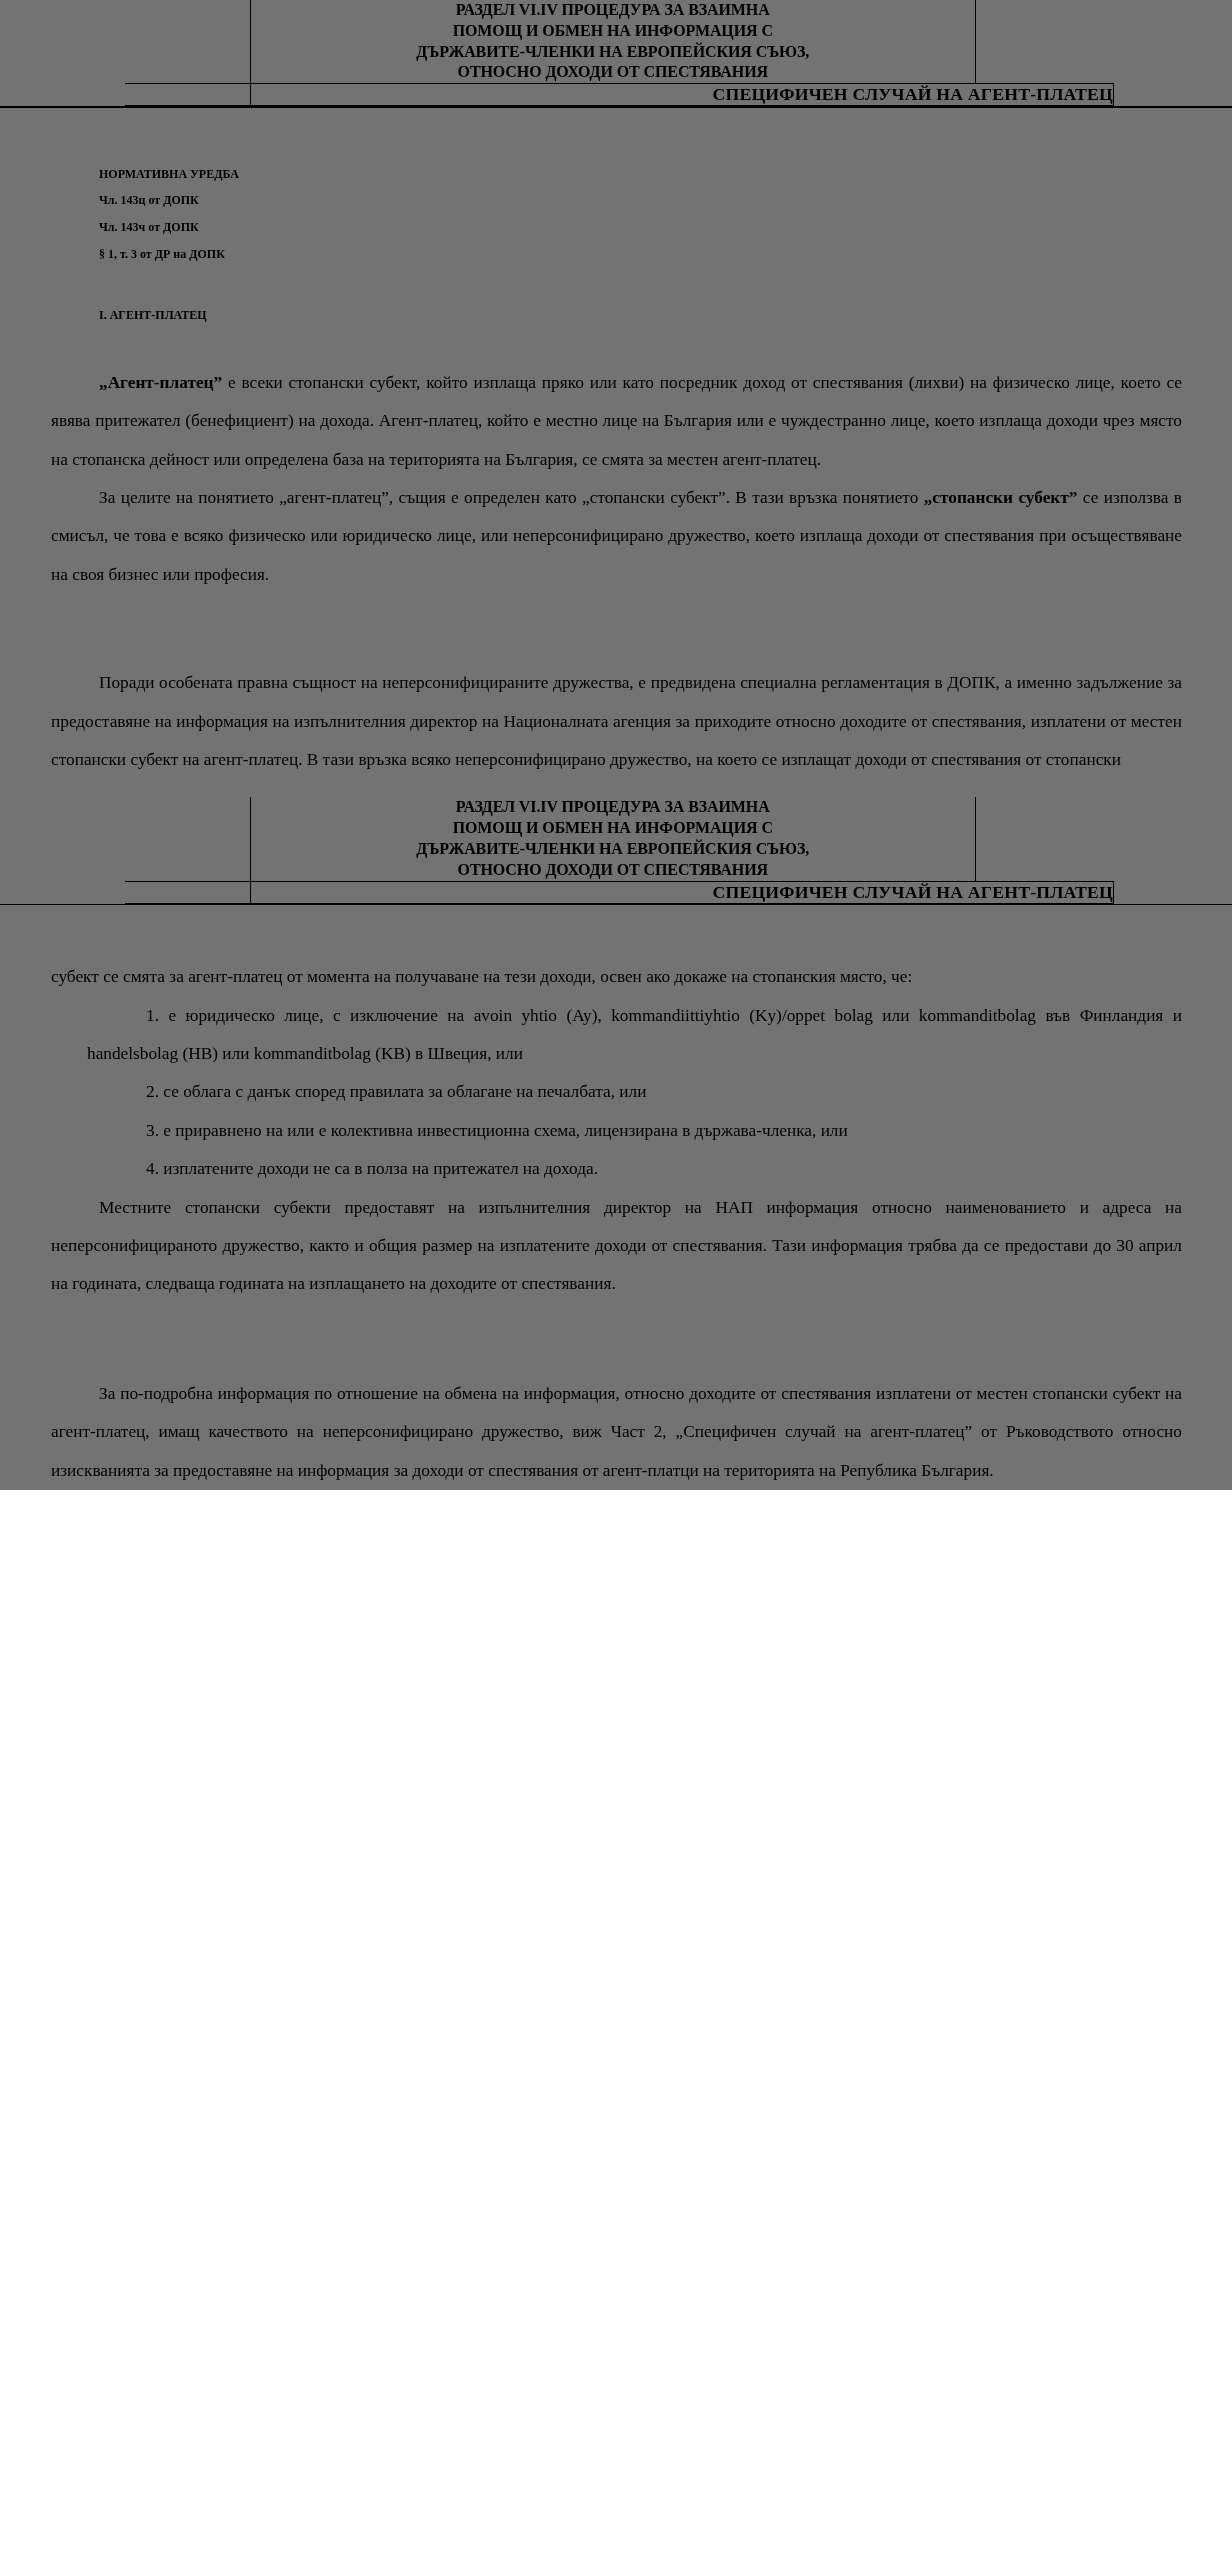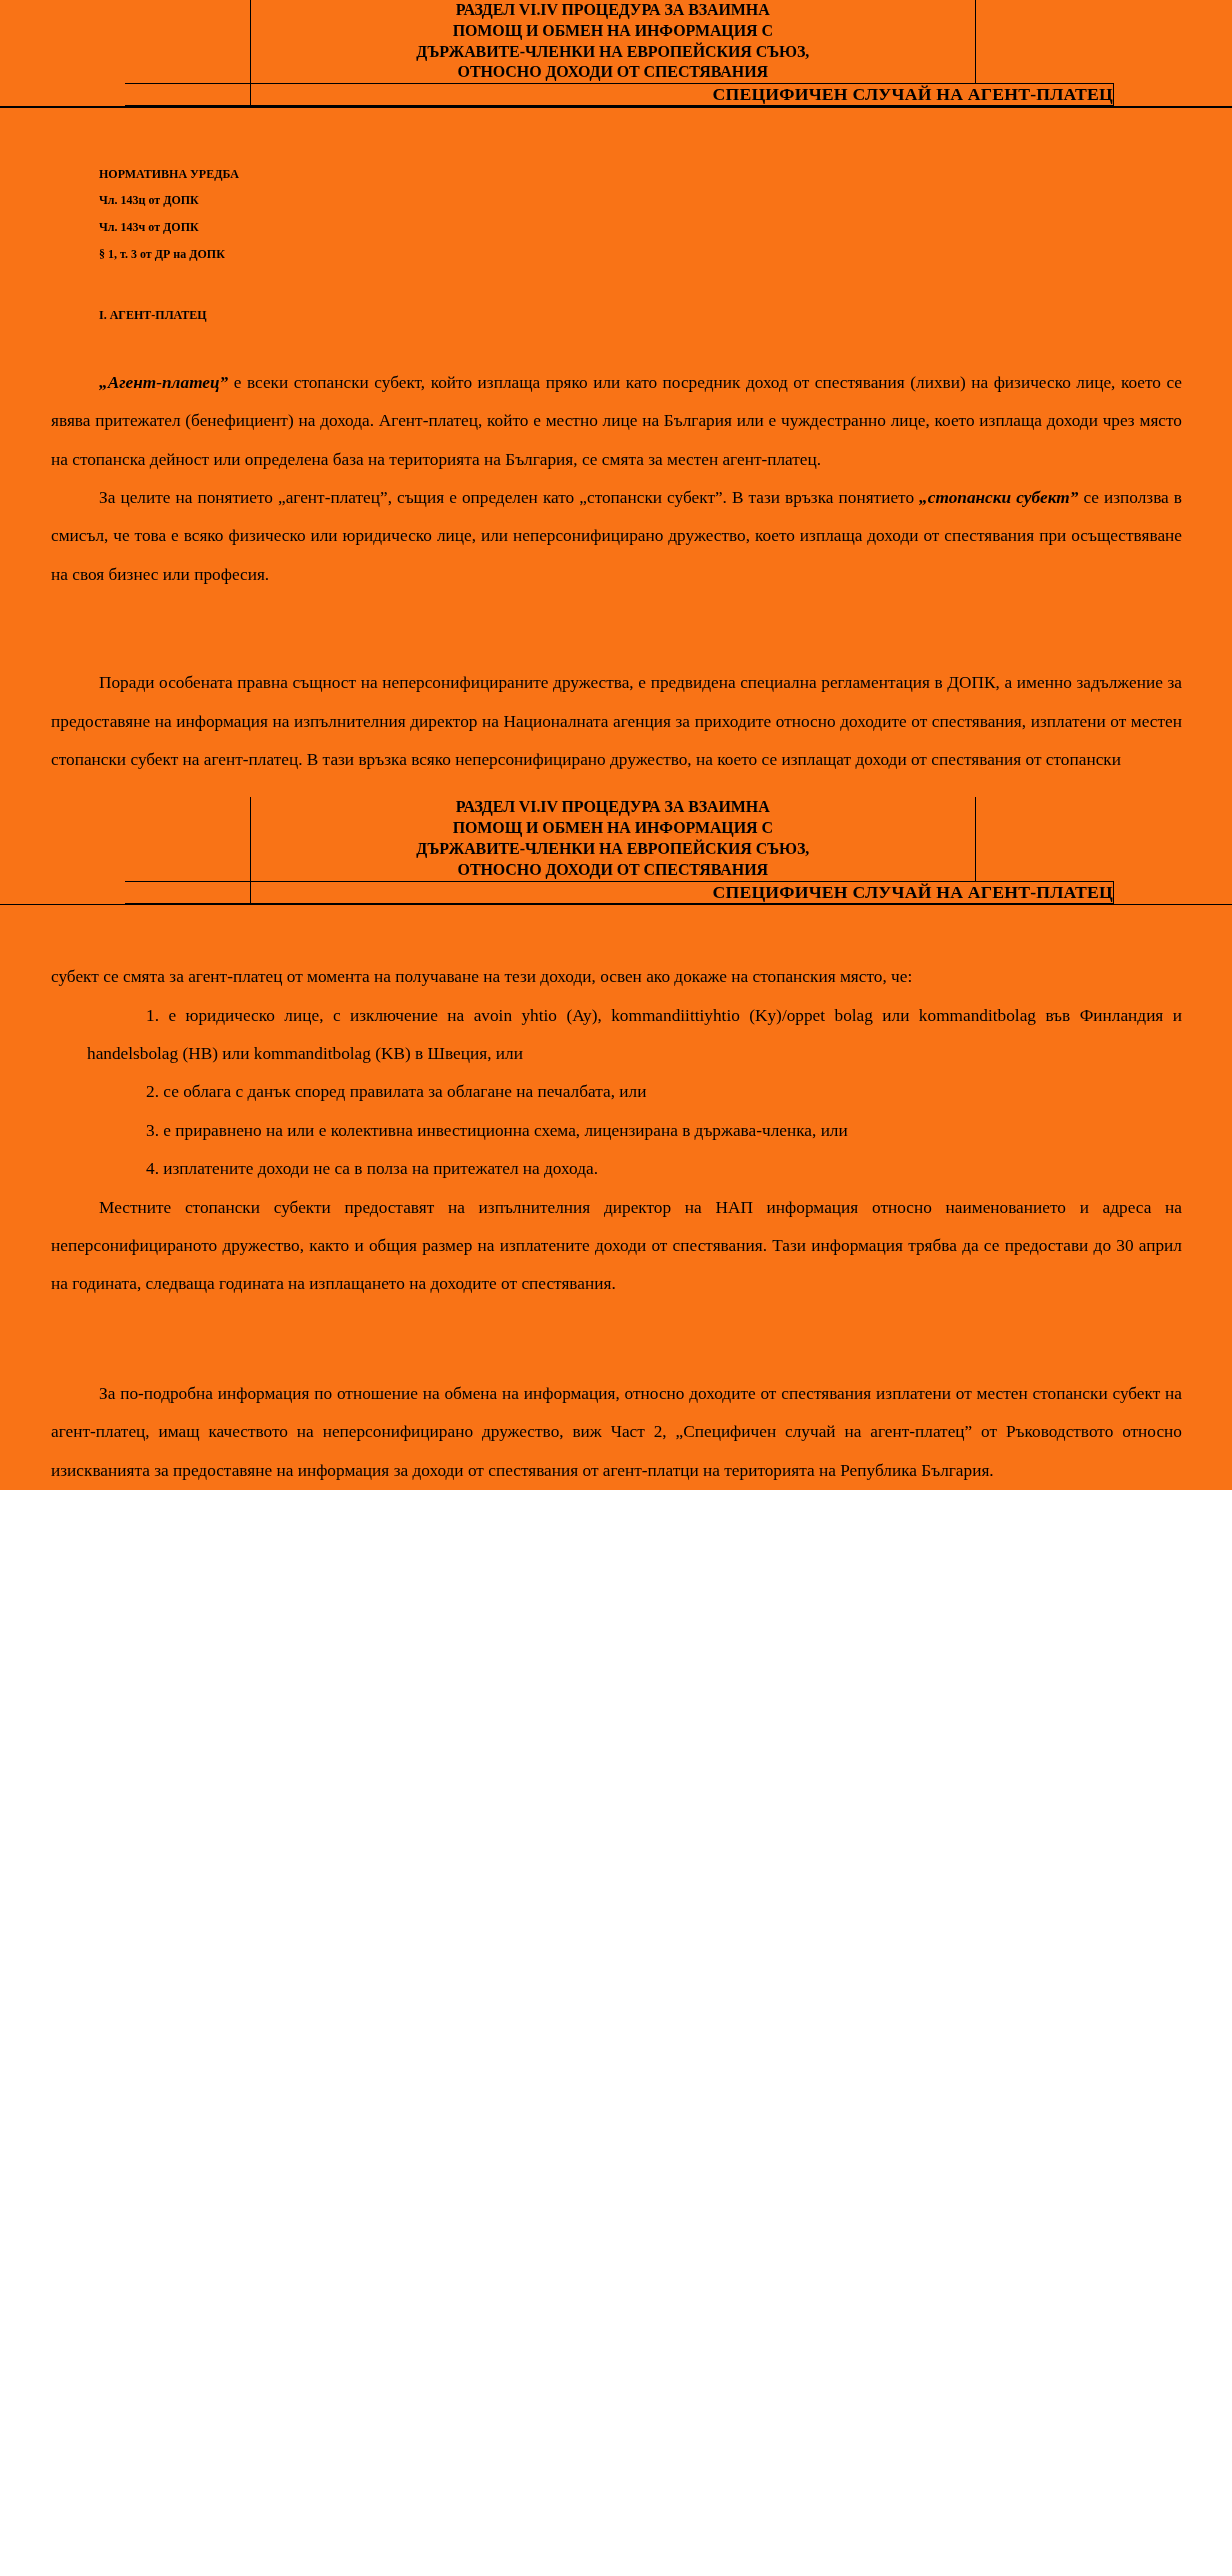--- a/index.html
+++ b/index.html
@@ -11,21 +11,21 @@
   body {
     width: 1233px;
     font-family: "Liberation Serif", "DejaVu Serif", serif;
     color: #000000;
     -webkit-font-smoothing: none;
   }
 
   .page-sheet {
     position: relative;
     width: 1233px;
-    background: #f97316;
+    background: #737373;
   }
 
   
   .header-table {
     width: 989px;
     margin: 0 0 0 125px;
     border-collapse: collapse;
     table-layout: fixed;
   }
   .header-table td {
@@ -106,21 +106,21 @@
     line-height: 2.22;
   }
   .sec-heading.pad-left-1 { padding-left: 48px; }
   .sec-heading.pad-left-2 { padding-left: 68px; }
 
   .vspace-sm { height: 18px; }
   .vspace-md { height: 35px; }
   .vspace-lg { height: 53px; }
   .vspace-xl { height: 71px; }
 
-  b, strong { font-weight: bold; font-style: italic; }
+  b, strong { font-weight: bold; }
 </style>
 </head>
 <body>
 
 <div class="page-sheet">
 
   <table class="header-table">
     <tbody>
         <tr>
       <td class="hdr-logo-cell"></td>

